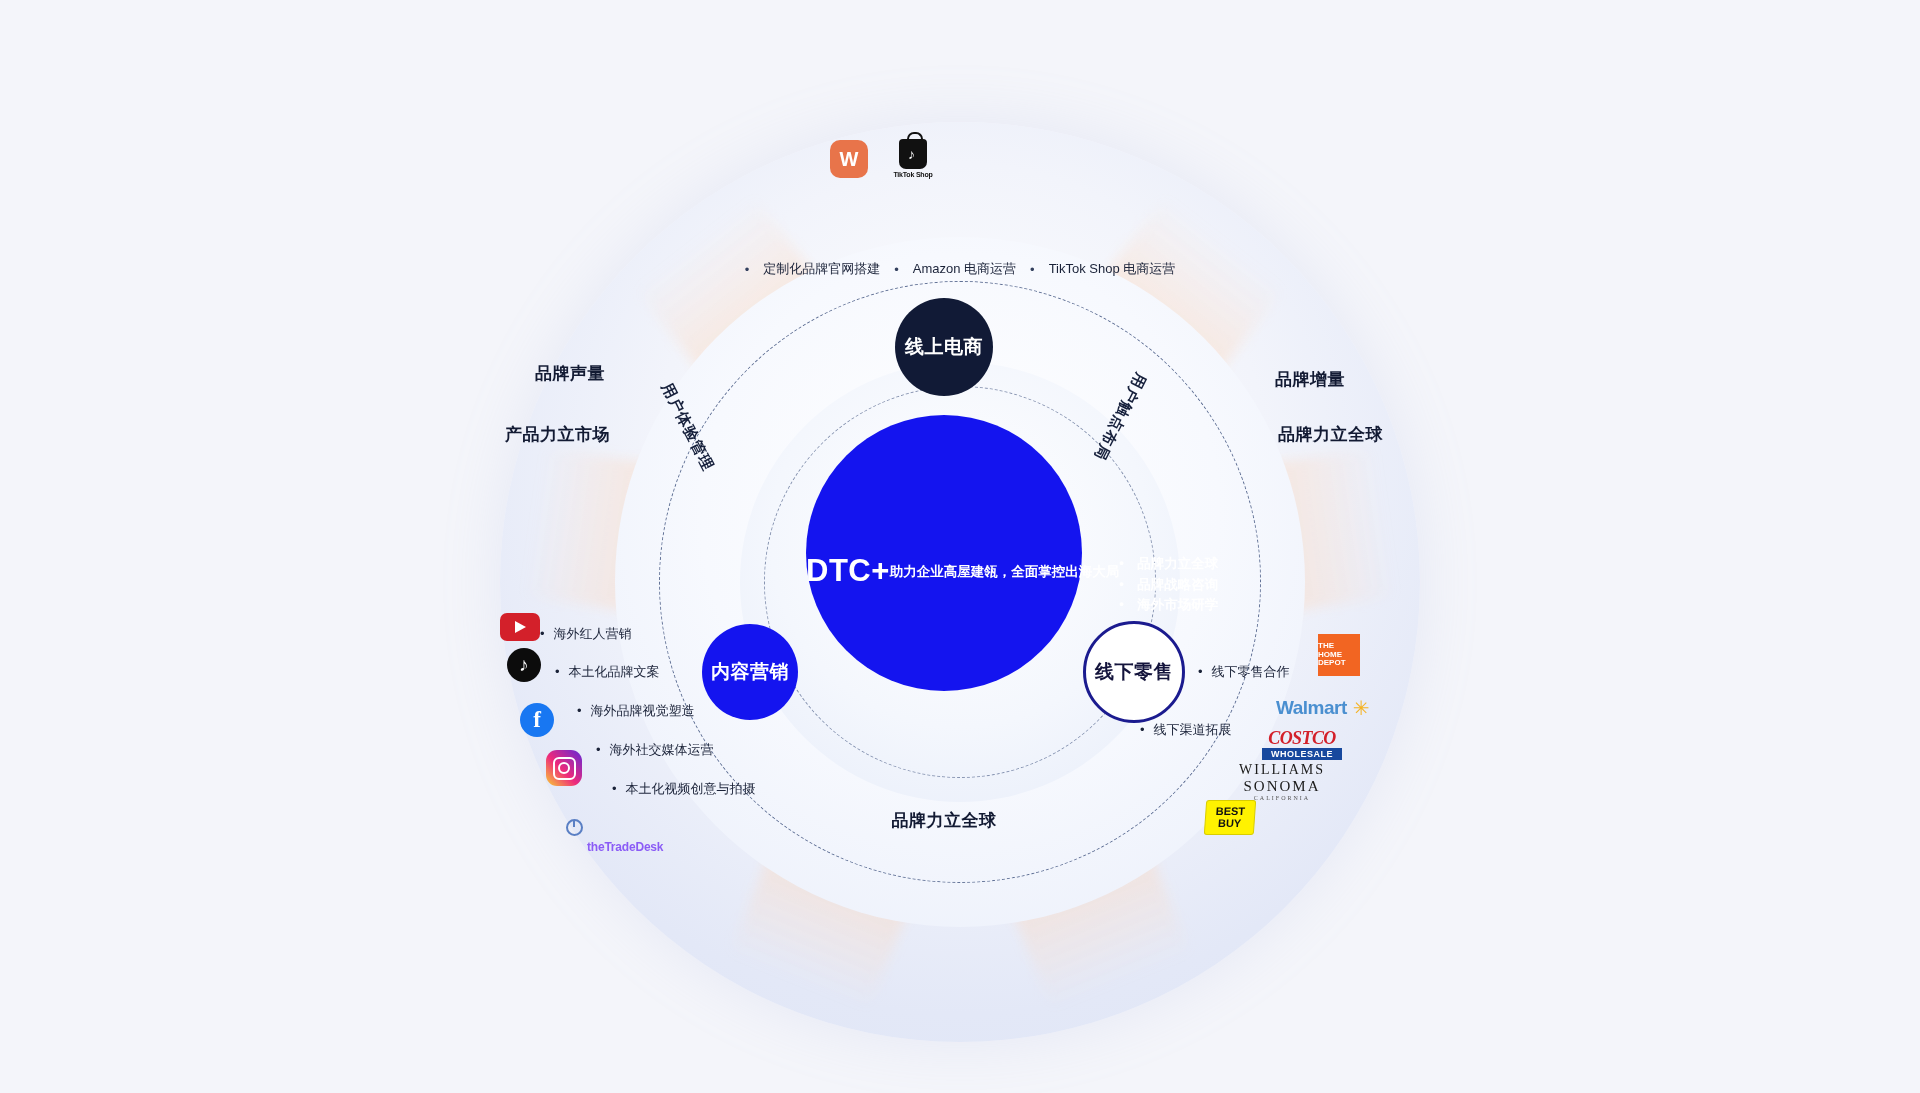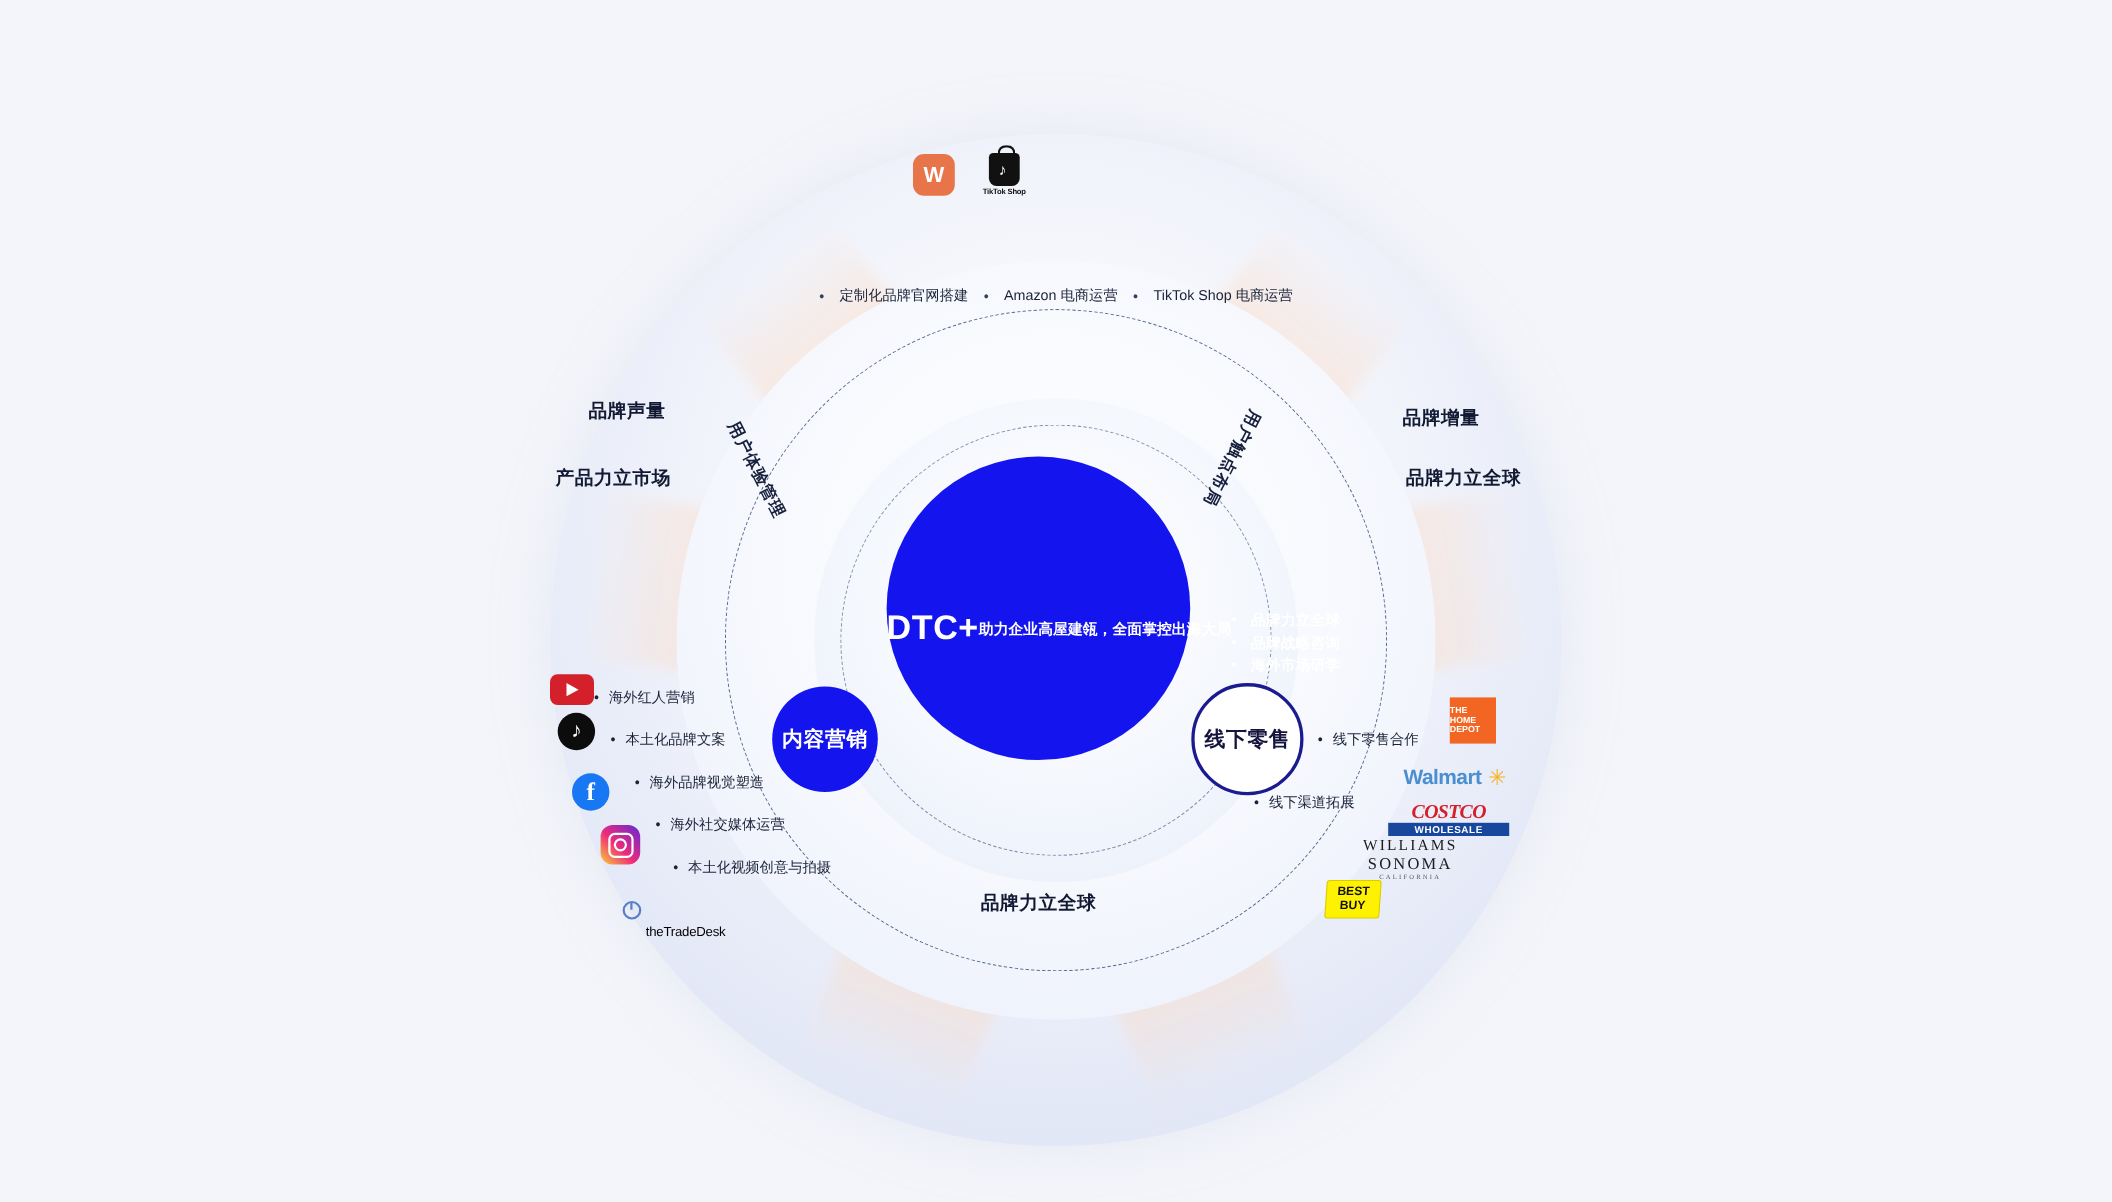--- a/index.html
+++ b/index.html
@@ -112,32 +112,32 @@
   .lg-fb{left:520px;top:703px;width:34px;height:34px;border-radius:50%;background:#1877f2;color:#fff;
          font-size:23px;font-weight:700;font-family:"Liberation Serif",serif;}
   .lg-ig{left:546px;top:750px;width:36px;height:36px;border-radius:11px;
          background:linear-gradient(45deg,#f9ce34 0%,#ee2a7b 45%,#6228d7 100%);}
   .ig-sq{width:19px;height:19px;border:2.4px solid #fff;border-radius:6px;position:relative;}
   .ig-sq:before{content:"";position:absolute;left:3.5px;top:3.5px;width:8px;height:8px;
                 border:2px solid #fff;border-radius:50%;}
   .lg-ttd{left:566px;top:800px;display:flex;gap:4px;align-items:center;}
   .ttd-mark{width:13px;height:13px;border-radius:50%;border:2px solid #5a7fc4;position:relative;}
   .ttd-mark:after{content:"";position:absolute;left:4.5px;top:-1px;width:2px;height:7px;background:#5a7fc4;}
-  .ttd-txt{font-size:12px;font-weight:400;color:#000000;letter-spacing:-.2px;margin-top:40px;}
+  .ttd-txt{font-size:12px;font-weight:700;color:#8b5cf6;letter-spacing:-.2px;margin-top:40px;}
 
   .lg-hd{left:1318px;top:634px;width:42px;height:42px;background:#f26522;
          color:#fff;font-size:8px;font-weight:700;line-height:1.05;
          display:flex;align-items:center;justify-content:center;}
   .lg-wm{left:1276px;top:697px;display:flex;gap:6px;align-items:center;}
   .wm-txt{font-size:19px;font-weight:700;color:#4a8fd0;letter-spacing:-.5px;}
   .wm-spark{font-size:20px;color:#f5b324;line-height:1;}
   .lg-cc{left:1262px;top:728px;flex-direction:column;}
   .cc-top{font-size:18px;font-weight:700;color:#d3202a;letter-spacing:-.6px;
           font-family:"Liberation Serif",serif;font-style:italic;}
-  .cc-bot{font-size:9px;font-weight:700;color:#fff;background:#17489e;padding:1px 24px;
+  .cc-bot{font-size:9px;font-weight:700;color:#fff;background:#17489e;padding:1px 9px;
           letter-spacing:.5px;margin-top:-1px;}
   .lg-ws{left:1239px;top:762px;flex-direction:column;color:#1b1b1b;
          font-family:"Liberation Serif",serif;text-align:center;}
   .ws-1{font-size:14px;letter-spacing:2px;}
   .ws-2{font-size:15px;letter-spacing:2px;}
   .ws-3{font-size:6px;letter-spacing:2px;color:#555;}
   .lg-bb{left:1205px;top:800px;width:48px;height:33px;background:#fff200;
          border-radius:3px 3px 3px 3px;color:#111;font-size:11px;font-weight:700;
          line-height:1.02;text-align:center;display:flex;align-items:center;justify-content:center;
          transform:skewX(-4deg);border:1px solid #d8cd00;}
@@ -169,20 +169,21 @@
     <div class="core-sub">助力企业高屋建瓴，全面掌控出海大局</div>
     <div class="core-list">
       <ul>
         <li>品牌力立全球</li>
         <li>品牌战略咨询</li>
         <li>海外市场研学</li>
       </ul>
     </div>
   </div>
 
+  <div class="node node-online">线上电商</div>
   <div class="node node-content">内容营销</div>
   <div class="node node-retail">线下零售</div>
 
   <div class="top-items">
     <span class="sep">•</span>
     <span>定制化品牌官网搭建</span>
     <span class="sep">•</span>
     <span>Amazon 电商运营</span>
     <span class="sep">•</span>
     <span>TikTok Shop 电商运营</span>

